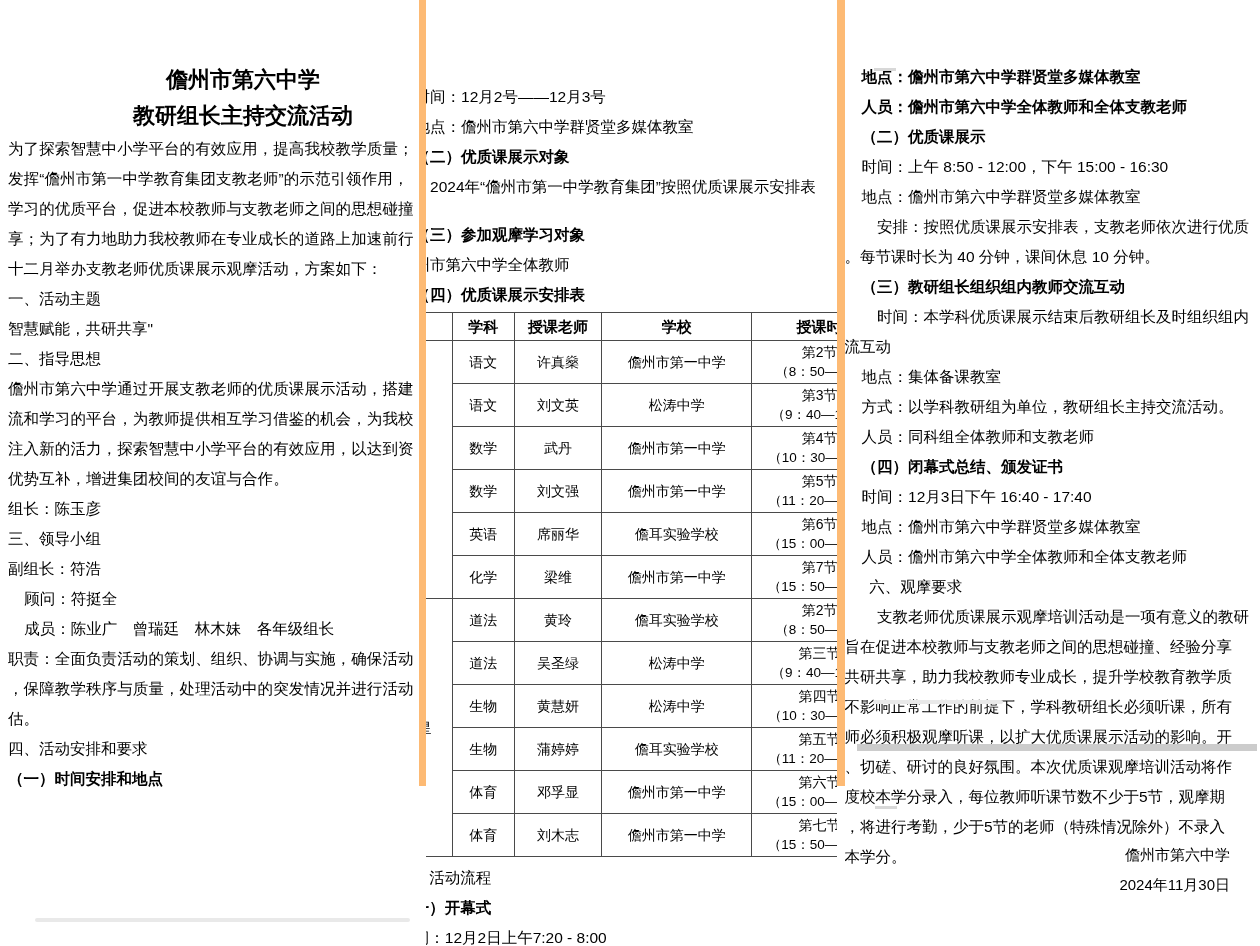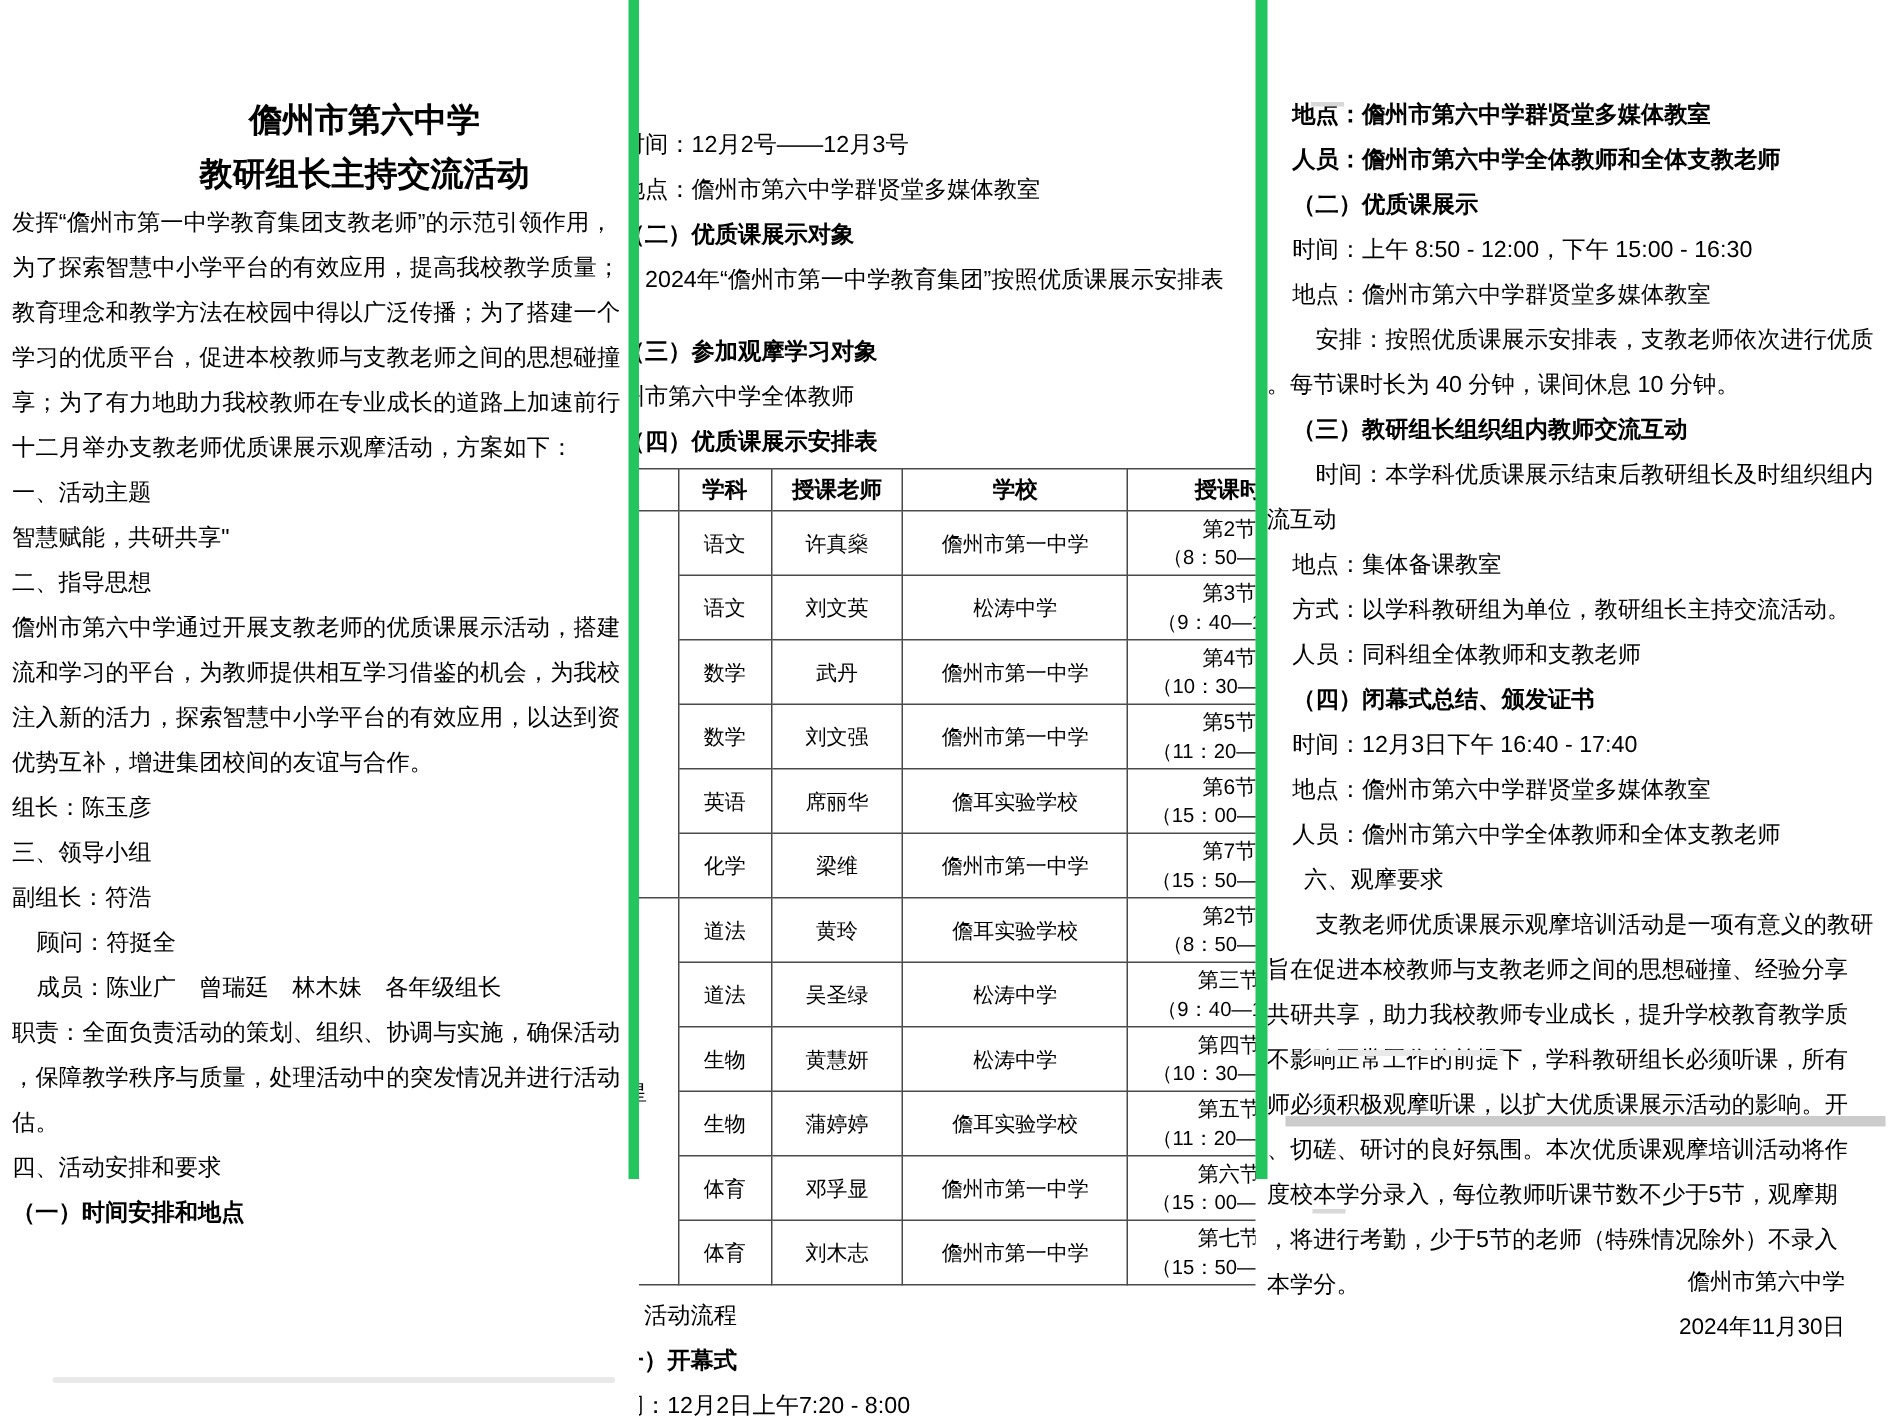--- a/index.html
+++ b/index.html
@@ -7,21 +7,21 @@
     margin: 0; padding: 0;
     width: 1260px; height: 946px;
     background: #ffffff;
     font-family: "Liberation Sans", "DejaVu Sans", sans-serif;
     color: #000;
     overflow: hidden;
   }
   #stage {
     position: relative;
     width: 1260px; height: 786px;
-    background: #22c55e;
+    background: #fdba74;
     text-decoration: underline;
   }
 
   
   .page {
     position: absolute;
     top: 0;
     height: 946px;
     background: #ffffff;
     overflow: hidden;
@@ -118,23 +118,22 @@
 </head>
 <body>
 
 <div id="stage">
 
   <div class="page page-left">
     <div class="inner">
       <div class="title">儋州市第六中学</div>
       <div class="title">教研组长主持交流活动</div>
 
+      <div class="t para">为了探索智慧中小学平台的有效应用，提高我校教学质量；</div>
       <div class="t para">发挥“儋州市第一中学教育集团支教老师”的示范引领作用，</div>
-      <div class="t para">为了探索智慧中小学平台的有效应用，提高我校教学质量；</div>
-      <div class="t para">教育理念和教学方法在校园中得以广泛传播；为了搭建一个</div>
       <div class="t para">学习的优质平台，促进本校教师与支教老师之间的思想碰撞</div>
       <div class="t para">享；为了有力地助力我校教师在专业成长的道路上加速前行</div>
       <div class="t para">十二月举办支教老师优质课展示观摩活动，方案如下：</div>
 
       <div class="t">一、活动主题</div>
       <div class="t">智慧赋能，共研共享"</div>
 
       <div class="t">二、指导思想</div>
       <div class="t para">儋州市第六中学通过开展支教老师的优质课展示活动，搭建</div>
       <div class="t para">流和学习的平台，为教师提供相互学习借鉴的机会，为我校</div>

